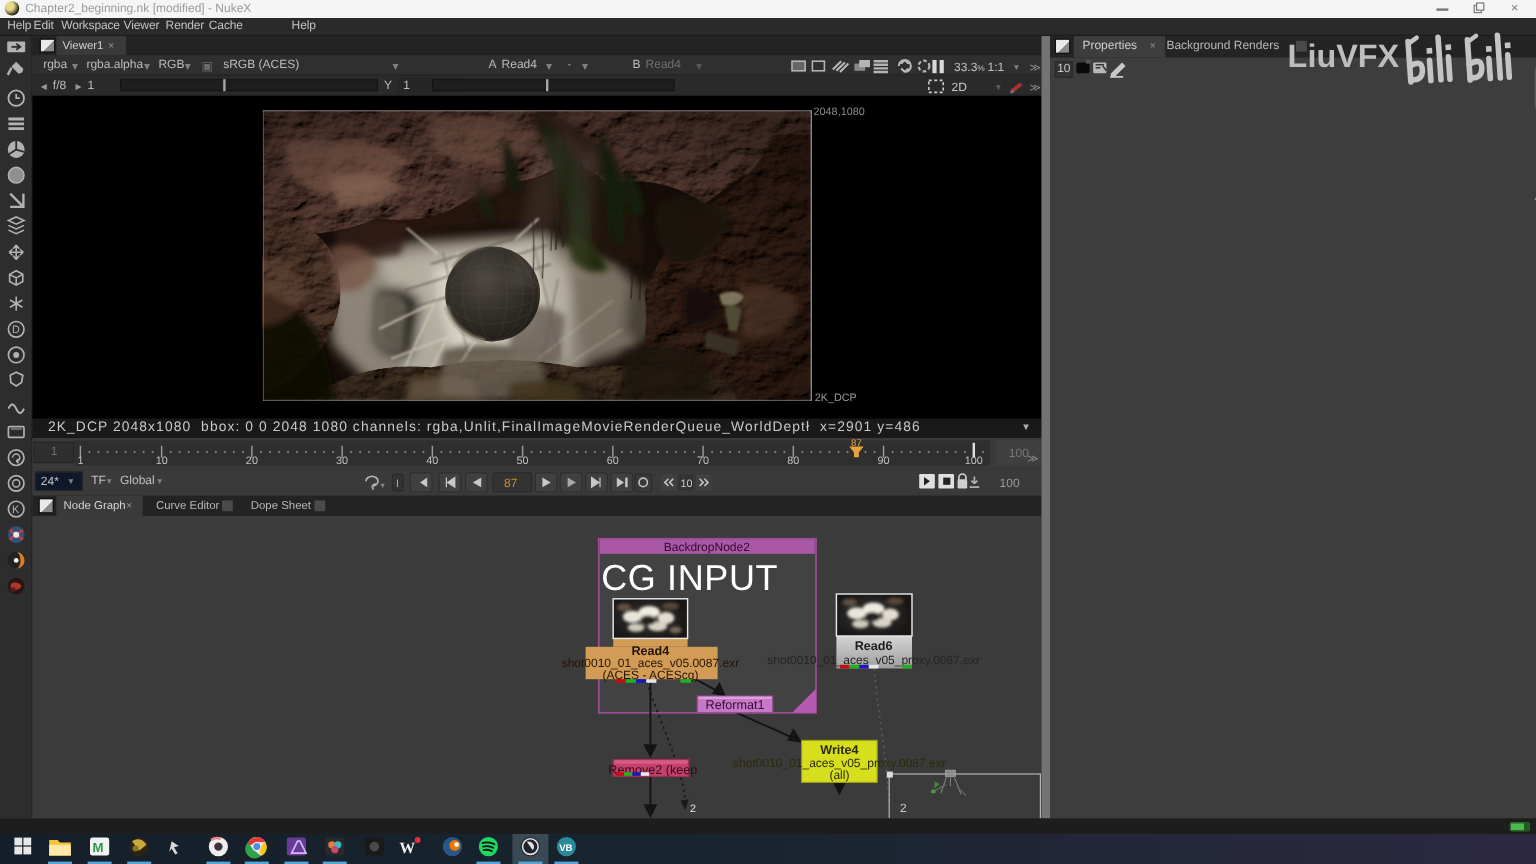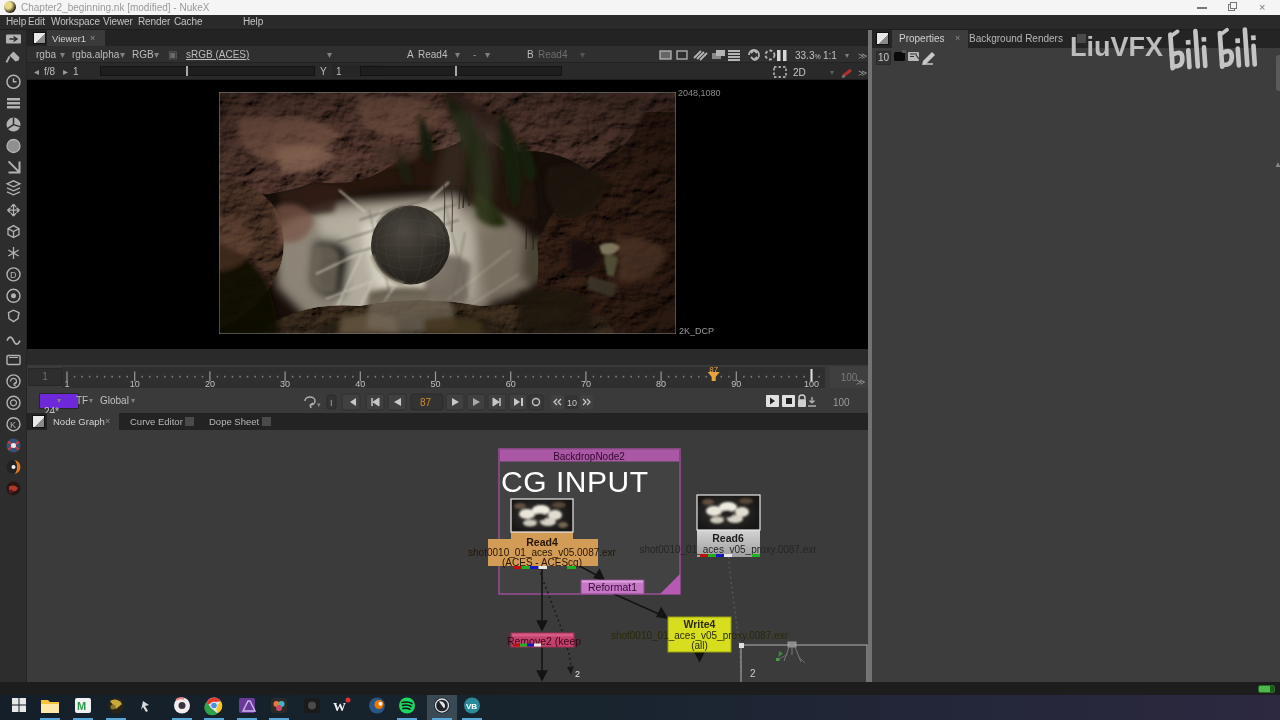--- a/index.html
+++ b/index.html
@@ -127,21 +127,21 @@
   </div>
 
   <div class="abs" style="left:0;top:16px;width:841px;height:17px;background:#2f2f2f;border-bottom:1px solid #232323;font-size:10px;color:#bcbcbc;">
     <span class="abs" style="left:9px;top:3px;">rgba</span>
       <span class="abs" style="left:33px;top:3px;color:#808080;">▾</span>
     <span class="abs" style="left:45px;top:3px;">rgba.alpha</span>
       <span class="abs" style="left:93px;top:3px;color:#808080;">▾</span>
     <span class="abs" style="left:105px;top:3px;">RGB</span>
       <span class="abs" style="left:127px;top:3px;color:#808080;">▾</span>
     <span class="abs" style="left:141px;top:3px;color:#6a6a6a;">▣</span>
-    <span class="abs" style="left:159px;top:3px;text-decoration:underline;">sRGB (ACES)</span>
+    <span class="abs" style="left:159px;top:3px;">sRGB (ACES)</span>
     <span class="abs" style="left:300px;top:3px;color:#808080;">▾</span>
     <span class="abs" style="left:380px;top:3px;">A</span>
     <span class="abs" style="left:391px;top:3px;">Read4</span>
     <span class="abs" style="left:428px;top:3px;color:#808080;">▾</span>
     <span class="abs" style="left:446px;top:3px;color:#909090;">-</span>
     <span class="abs" style="left:458px;top:3px;color:#808080;">▾</span>
     <span class="abs" style="left:500px;top:3px;">B</span>
     <span class="abs" style="left:511px;top:3px;color:#6e6e6e;">Read4</span>
     <span class="abs" style="left:553px;top:3px;color:#555;">▾</span>
     <svg class="abs" style="left:630px;top:0;" width="211" height="17">
@@ -319,20 +319,24 @@
     <stop offset="0" stop-color="#000000" stop-opacity="0"></stop>
             <stop offset="0.55" stop-color="#0a0604" stop-opacity="0.08"></stop>
             <stop offset="1" stop-color="#0a0604" stop-opacity="0.42"></stop>
   </radialGradient>
   <rect width="457" height="242" fill="url(#vig)"></rect>
   <rect width="457" height="242" fill="none" stroke="#8a8a8a" stroke-width="1"></rect>
 </svg>
     </div>
   </div>
 
+  <div class="abs" style="left:0;top:319px;width:841px;height:16px;background:#191919;font-size:10px;color:#c8c8c8;">
+    <span class="abs" style="left:13px;top:1px;white-space:nowrap;font-size:11.5px;letter-spacing:0.92px;">2K_DCP 2048x1080&nbsp; bbox: 0 0 2048 1080 channels: rgba,Unlit,FinalImageMovieRenderQueue_WorldDeptł&nbsp; x=2901 y=486</span>
+    <span class="abs" style="left:824px;top:2px;color:#aaa;font-size:8px;">▼</span>
+  </div>
 
   <div id="ruler" class="abs" style="left:0;top:335px;width:841px;height:26px;background:#3a3a3a;">
     <div class="abs" style="left:1px;top:3px;width:34px;height:18px;background:#2e2e2e;border:1px solid #272727;color:#6f6f6f;font-size:10px;text-align:center;padding-top:2px;">1</div>
     <svg class="abs" style="left:35px;top:0;" width="806" height="26">
       <rect x="0" y="2" width="763" height="21" fill="#2f2f2f"></rect>
       <g>
           <line x1="5.0" y1="6.5" x2="5.0" y2="16.5" stroke="#9a9a9a" stroke-width="1.2"></line>
           <rect x="11.8" y="10.8" width="1.5" height="1.8" fill="#7d7d7d"></rect>
           <rect x="19.3" y="10.8" width="1.5" height="1.8" fill="#7d7d7d"></rect>
           <rect x="26.9" y="10.8" width="1.5" height="1.8" fill="#7d7d7d"></rect>
@@ -450,21 +454,21 @@
       <rect x="748.5" y="4" width="2" height="12" fill="#e0e0e0"></rect>
       <text x="651.7" y="7" font-family="Liberation Sans" font-size="8" fill="#e8a33c" text-anchor="middle">87</text>
       <path d="M645.7 7 h12 l-4 5 v4 h-4 v-4 z" fill="#e8a33c"></path>
       <rect x="768" y="2" width="38" height="21" fill="#3f3f3f"></rect>
       <text x="787" y="16" font-family="Liberation Sans" font-size="10" fill="#7a7a7a" text-anchor="middle">100</text>
     </svg>
     <div class="abs" style="left:829px;top:12px;font-size:9px;color:#909090;">≫</div>
   </div>
 
   <div id="transport" class="abs" style="left:0;top:361px;width:841px;height:22px;background:#3a3a3a;font-size:10px;">
-    <div class="abs" style="left:2px;top:2px;width:40px;height:16px;background:#6d28d9;border:1px solid #262626;color:#c0c0c0;padding:12px 0 0 4px;margin-left:10px;">24*</div>
+    <div class="abs" style="left:2px;top:2px;width:40px;height:16px;background:#0f172a;border:1px solid #262626;color:#c0c0c0;padding:2px 0 0 4px;">24*</div>
     <div class="abs" style="left:30px;top:5px;color:#808080;font-size:8px;">▾</div>
     <span class="abs" style="left:49px;top:4px;color:#c0c0c0;">TF</span>
       <span class="abs" style="left:62px;top:5px;color:#808080;font-size:8px;">▾</span>
     <span class="abs" style="left:73px;top:4px;color:#c0c0c0;">Global</span>
       <span class="abs" style="left:104px;top:5px;color:#808080;font-size:8px;">▾</span>
     <svg class="abs" style="left:270px;top:0;" width="571" height="22">
       <g font-family="Liberation Sans">
         <path d="M8 10 a5 4 0 1 1 5 4 m0 0 l3 -2 m-3 2 l1 3" fill="none" stroke="#b0b0b0" stroke-width="1.5"></path>
         <text x="20" y="16" font-size="7" fill="#888">▾</text>
         <rect x="30" y="4" width="9" height="14" rx="2" fill="#333" stroke="#2a2a2a"></rect>
@@ -636,21 +640,21 @@
       <rect x="761" y="212" width="8" height="5" fill="#9a9a9a" stroke="#b0b0b0"></rect>
       <path d="M762 217 l-5 14 M768 217 l6 15 M765 217 v8"></path>
       <path d="M752 229 l9 -5 M771 226 l7 7" stroke="#777"></path>
     </g>
     <path d="M752 221 l4 2.5 -4.5 3.5 z" fill="#3a8a3a"></path>
     <rect x="749" y="228" width="3.5" height="3" fill="#4a9a4a"></rect>
   </svg>
   </div>
 </div>
 
-<div class="abs" style="left:868px;top:30px;width:412px;height:652px;background:#3d3d3d;border-left:4px solid #737373;">
+<div class="abs" style="left:868px;top:30px;width:412px;height:652px;background:#3d3d3d;border-left:7px solid #737373;">
   <div class="abs" style="left:0;top:0;width:412px;height:18px;background:#242424;">
     <div class="abs" style="left:4px;top:2px;width:13px;height:13px;background:linear-gradient(135deg,#e8e8e8 55%,#8a8a8a 55%);border:1px solid #111;"></div>
     <div class="abs" style="left:20px;top:0;width:76px;height:18px;background:#3d3d3d;"></div>
     <div class="abs" style="left:27px;top:3px;font-size:10px;color:#d0d0d0;">Properties</div>
     <div class="abs" style="left:83px;top:3px;font-size:9px;color:#8a8a8a;">×</div>
     <div class="abs" style="left:97px;top:3px;font-size:10px;color:#b8b8b8;">Background Renders</div>
     <div class="abs" style="left:205px;top:4px;width:9px;height:9px;background:#4a4a4a;"></div>
   </div>
   <div class="abs" style="left:4px;top:21px;width:15px;height:14px;background:#333;border:1px solid #2a2a2a;color:#c8c8c8;font-size:10px;text-align:center;">10</div>
   <svg class="abs" style="left:20px;top:18px;" width="45" height="20">

